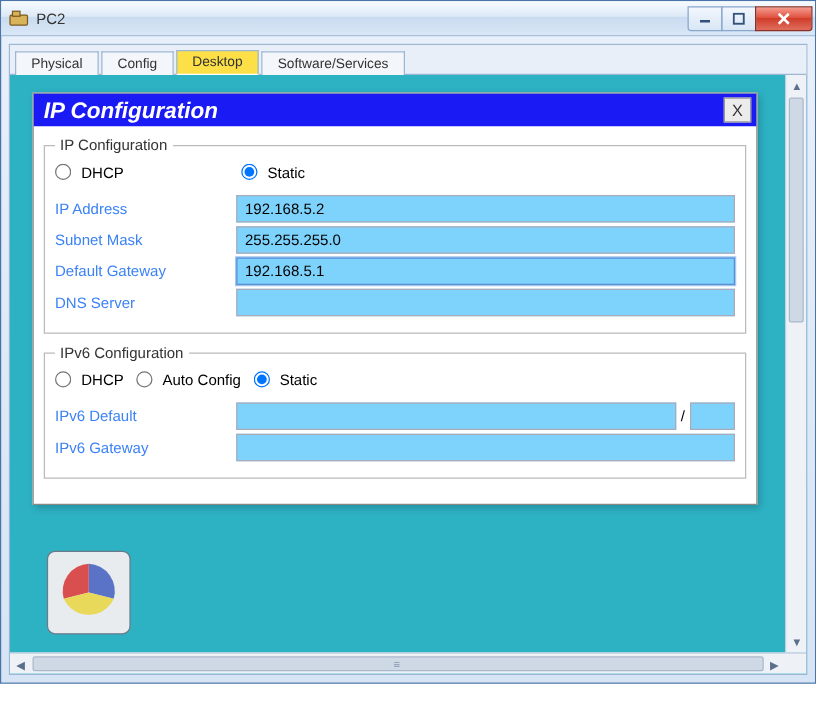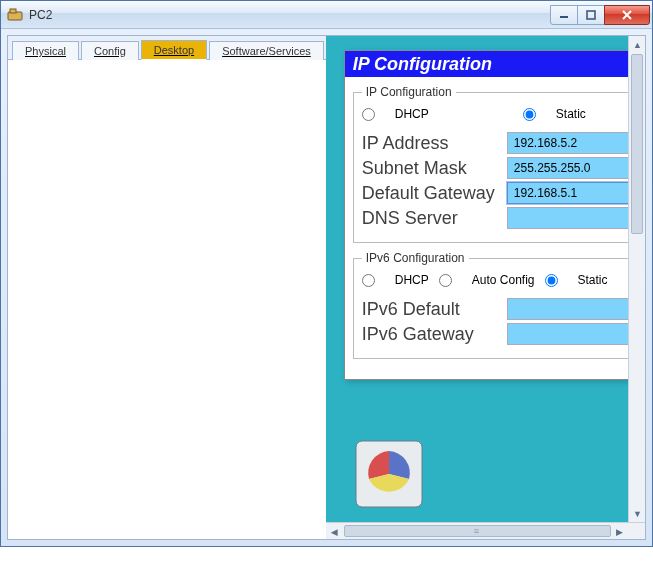--- a/index.html
+++ b/index.html
@@ -53,23 +53,22 @@
     border-color: #8a2f23;
     color: #fff; font-weight: bold;
     border-radius: 0 0 3px 0;
   }
   .client {
     flex: 1;
     margin: 6px;
     background: #fff;
     border: 1px solid #9db6d4;
     display: flex;
-    flex-direction: row;
+    flex-direction: column;
     position: relative;
-    text-decoration: underline;
   }
   .tabbar {
     display: flex;
     align-items: flex-end;
     height: 24px;
     background: #e9eff8;
     border-bottom: 1px solid #9db6d4;
     padding-left: 4px;
     gap: 0;
   }
@@ -78,21 +77,21 @@
     border: 1px solid #9db6d4;
     border-bottom: none;
     background: #f3f6fb;
     font-size: 11px;
     margin-right: 2px;
     position: relative;
     top: 1px;
     color: #333;
   }
   .tab.active {
-    background: #eab308;
+    background: #fde047;
     border-bottom: 1px solid #fff;
     z-index: 2;
   }
   .desktop-area {
     flex: 1;
     background: #2db2c4;
     position: relative;
     overflow: hidden;
   }
   .scroll-v {
@@ -150,23 +149,23 @@
     color: #333; font-style: normal; font-weight: normal; font-size: 13px;
     display: flex; align-items: center; justify-content: center;
   }
   .ip-body { padding: 4px 8px 12px 8px; }
   fieldset {
     border: 1px solid #bbb; margin: 4px 0 8px 0; padding: 6px 8px 10px 8px;
   }
   legend { font-size: 12px; padding: 0 4px; color: #333; }
   .radio-row { display: flex; gap: 14px; align-items: center; padding: 2px 0 8px 0; }
   .radio-row.inner { gap: 10px; }
-  .radio-row label { display: flex; align-items: flex-end; gap: 20px; font-size: 12px; }
+  .radio-row label { display: flex; align-items: flex-start; gap: 8px; font-size: 12px; }
   .form-row { display: flex; align-items: center; margin: 3px 0; }
-  .form-row .lbl { width: 145px; font-size: 18px; color: #404040; }
+  .form-row .lbl { width: 145px; font-size: 12px; color: #3b82f6; }
   .form-row input[type=text] {
     flex: 1; height: 22px; padding: 2px 6px;
     border: 1px solid #aab; background: #7dd3fc;
     font-size: 12px; font-family: inherit;
   }
   .form-row .slash { padding: 0 4px; }
   .form-row input.prefix { flex: 0 0 36px; width: 36px; }
   .gw-focus { border: 1px solid #5a8fd6 !important; box-shadow: 0 0 0 1px #a7c6ee; }
   input[type=radio] { margin: 0; width: 13px; height: 13px; }
 </style>

